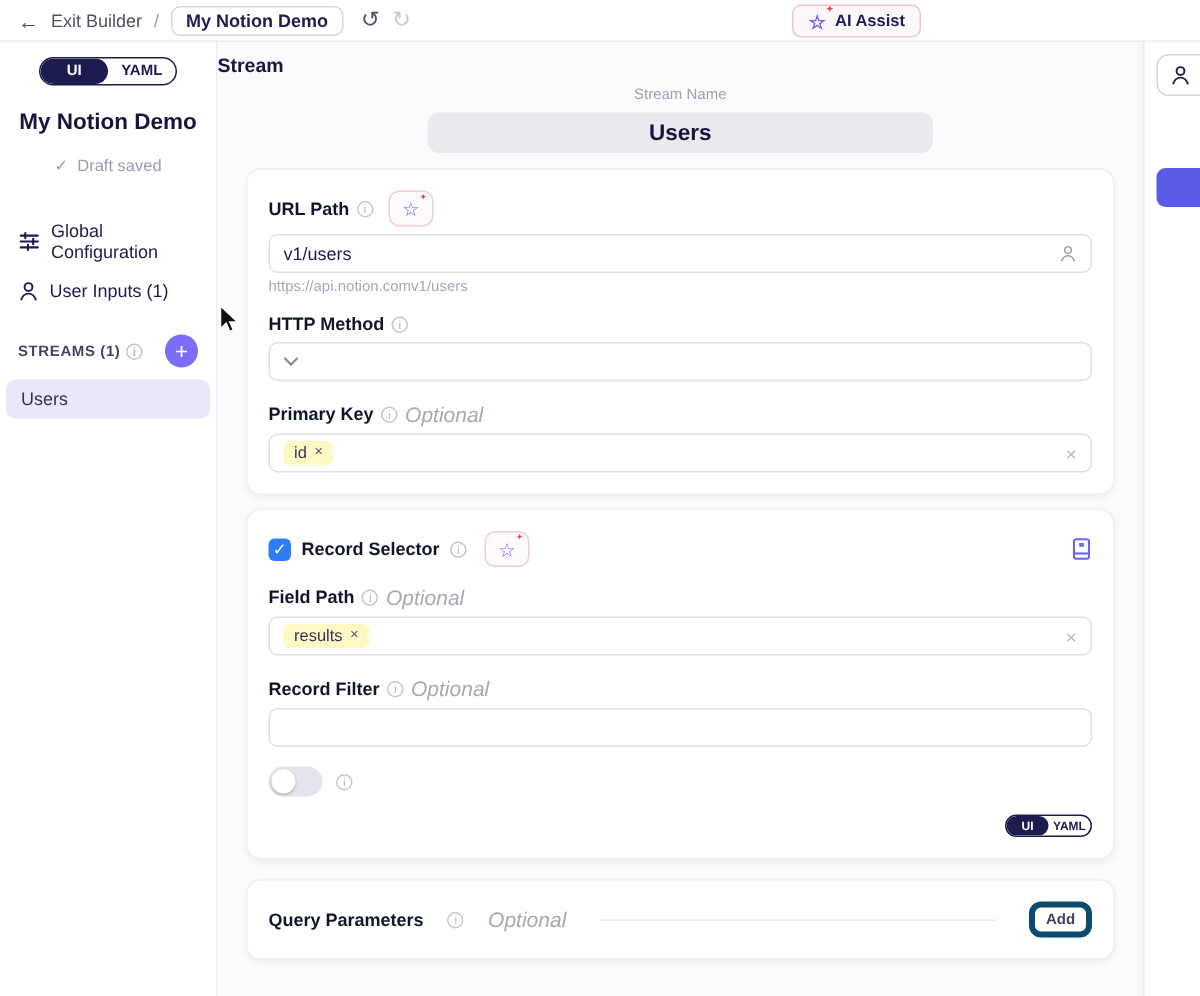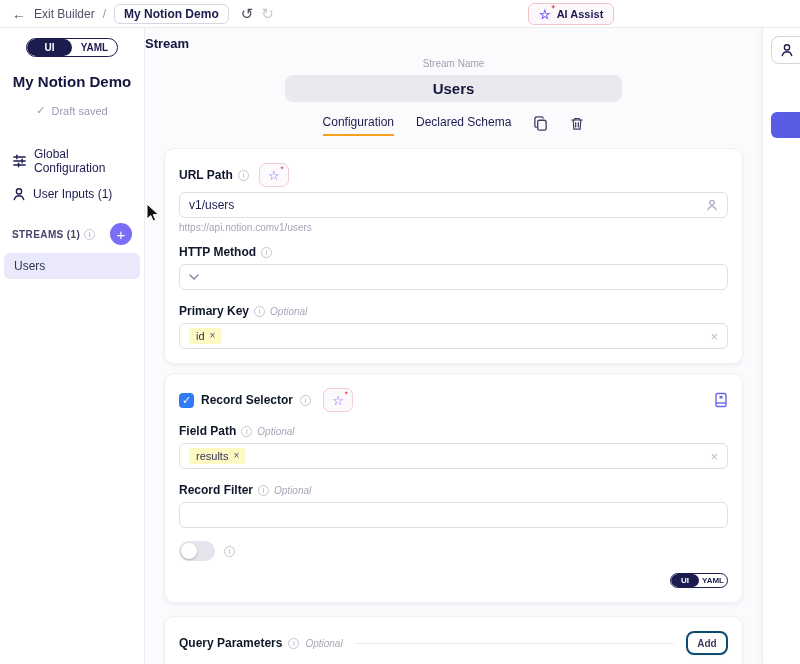--- a/index.html
+++ b/index.html
@@ -40,21 +40,21 @@
   .tabs{display:flex;align-items:flex-start;justify-content:center;gap:22px;margin-top:13px;height:23px;}
   .tab{font-size:12px;color:#1c1c4f;padding-bottom:5px;cursor:pointer;}
   .tab.active{border-bottom:2px solid #f8a11f;}
   .icon-btn{display:flex;cursor:pointer;margin-top:1px;}
 
   .card{width:579px;margin:10px auto 0;background:#fff;border:1px solid #f0f0f4;border-radius:10px;box-shadow:0 2px 4px rgba(26,26,77,.06);padding:14px;}
   .card+.card{margin-top:9px;}
 
   .field-label-row{display:flex;align-items:center;gap:5px;margin-bottom:5px;}
   .f-label{font-size:12px;font-weight:bold;color:#0f172a;}
-  .optional{font-size:10px;font-style:italic;color:#a7a7b8;}
+  .optional{font-size:14px;font-style:italic;color:#a7a7b8;}
   .info{display:inline-flex;width:11px;height:11px;border:1px solid #c5c5d2;border-radius:50%;color:#b5b5c4;font-size:8px;align-items:center;justify-content:center;flex-shrink:0;}
   .sparkle-btn{width:30px;height:24px;border:1px solid #f3cdd3;border-radius:7px;background:#fdfafd;display:flex;align-items:center;justify-content:center;margin-left:5px;cursor:pointer;}
 
   .text-input{height:26px;border:1px solid #dfdfe8;border-radius:6px;background:#fff;display:flex;align-items:center;padding:0 9px;font-size:12px;color:#1c1c4f;gap:20px;cursor:text;}
   .text-input .val{flex:1;white-space:nowrap;overflow:hidden;}
   .helper{font-size:10px;color:#a7a7b8;margin-top:4px;}
   .mt12{margin-top:12px;} .mt14{margin-top:14px;}
 
   .chip{display:inline-flex;align-items:center;gap:5px;background:#fef9c3;border-radius:4px;padding:2px 7px;font-size:11px;color:#33335c;}
   .chip .x{font-size:10px;color:#55557a;cursor:pointer;line-height:1;}
@@ -66,23 +66,23 @@
 
   .toggle-row{display:flex;align-items:center;gap:9px;margin-top:13px;}
   .toggle{width:36px;height:20px;border-radius:10px;background:#e4e4ec;position:relative;cursor:pointer;flex-shrink:0;}
   .toggle .knob{position:absolute;left:2px;top:2px;width:16px;height:16px;border-radius:50%;background:#fff;box-shadow:0 1px 2px rgba(0,0,0,.25);}
 
   .mini-toggle-row{display:flex;margin-top:12px;}
   .mini-toggle{display:flex;margin-left:auto;border:1px solid #1c1c4f;border-radius:9px;overflow:hidden;width:58px;background:#fff;}
   .mini-seg{flex:1;font-size:8px;font-weight:bold;text-align:center;padding:2px 0;color:#1c1c4f;cursor:pointer;}
   .mini-seg.active{background:#1c1c4f;color:#fff;border-radius:8px;}
 
-  .section-row{display:flex;align-items:center;gap:6px;}
+  .section-row{display:flex;align-items:center;gap:16px;}
   .section-row .line{flex:1;height:1px;background:#e9e9f0;margin:0 6px;}
-  .add-btn{min-width:42px;height:24px;border:2px solid #0c4a6e;border-radius:8px;background:#fff;font-size:10px;font-weight:bold;color:#3f3f63;cursor:pointer;box-shadow:0 1px 2px rgba(0,0,0,.05);font-family:inherit;}
+  .add-btn{min-width:42px;height:24px;border:4px solid #0c4a6e;border-radius:8px;background:#fff;font-size:10px;font-weight:bold;color:#3f3f63;cursor:pointer;box-shadow:0 1px 2px rgba(0,0,0,.05);font-family:inherit;}
 
   
   .right-panel{width:38px;background:#fff;border-left:1px solid #ececf1;box-shadow:-2px 0 5px rgba(0,0,0,.03);position:relative;flex-shrink:0;}
   .user-box{position:absolute;top:8px;left:8px;width:48px;height:28px;border:1px solid #d4d4de;border-radius:8px;display:flex;align-items:center;padding-left:8px;background:#fff;cursor:pointer;}
   .blue-btn{position:absolute;top:84px;left:8px;width:48px;height:26px;border-radius:6px;background:#5b5ce6;border:none;cursor:pointer;}
 
   .cursor{position:absolute;left:145px;top:203px;z-index:20;pointer-events:none;}
 </style>
 </head>
 <body>
@@ -140,39 +140,20 @@
       <button class="plus-btn">+</button>
     </div>
     <div class="stream-item">Users</div>
   </aside>
 
   <main class="main">
     <div class="stream-heading">Stream</div>
     <div class="stream-name-label">Stream Name</div>
     <div class="stream-name-input">Users</div>
 
-    <div class="tabs">
-      <span class="tab active">Configuration</span>
-      <span class="tab">Declared Schema</span>
-      <span class="icon-btn">
-        <svg width="15" height="15" viewBox="0 0 16 16" fill="none" stroke="#3f3f63" stroke-width="1.4">
-          <rect x="5" y="4.5" width="9" height="10.5" rx="2"></rect>
-            <path d="M11 2.8A2 2 0 0 0 9 1H4a2 2 0 0 0-2 2v7a2 2 0 0 0 2 2"></path>
-        </svg>
-      </span>
-      <span class="icon-btn">
-        <svg width="14" height="15" viewBox="0 0 16 16" fill="none" stroke="#3f3f63" stroke-width="1.4" stroke-linecap="round">
-          <path d="M2 4h12"></path>
-            <path d="M5.5 4V2.5h5V4"></path>
-            <path d="M3.7 4l.7 10.5h7.2L12.3 4"></path>
-            <line x1="6.5" y1="7" x2="6.5" y2="12"></line>
-            <line x1="9.5" y1="7" x2="9.5" y2="12"></line>
-        </svg>
-      </span>
-    </div>
 
     <section class="card">
       <div class="field-label-row">
         <span class="f-label">URL Path</span>
         <span class="info">i</span>
         <button class="sparkle-btn">
           <span class="star-icon"><span>☆</span><i class="spark">✦</i></span>
         </button>
       </div>
       <div class="text-input">

